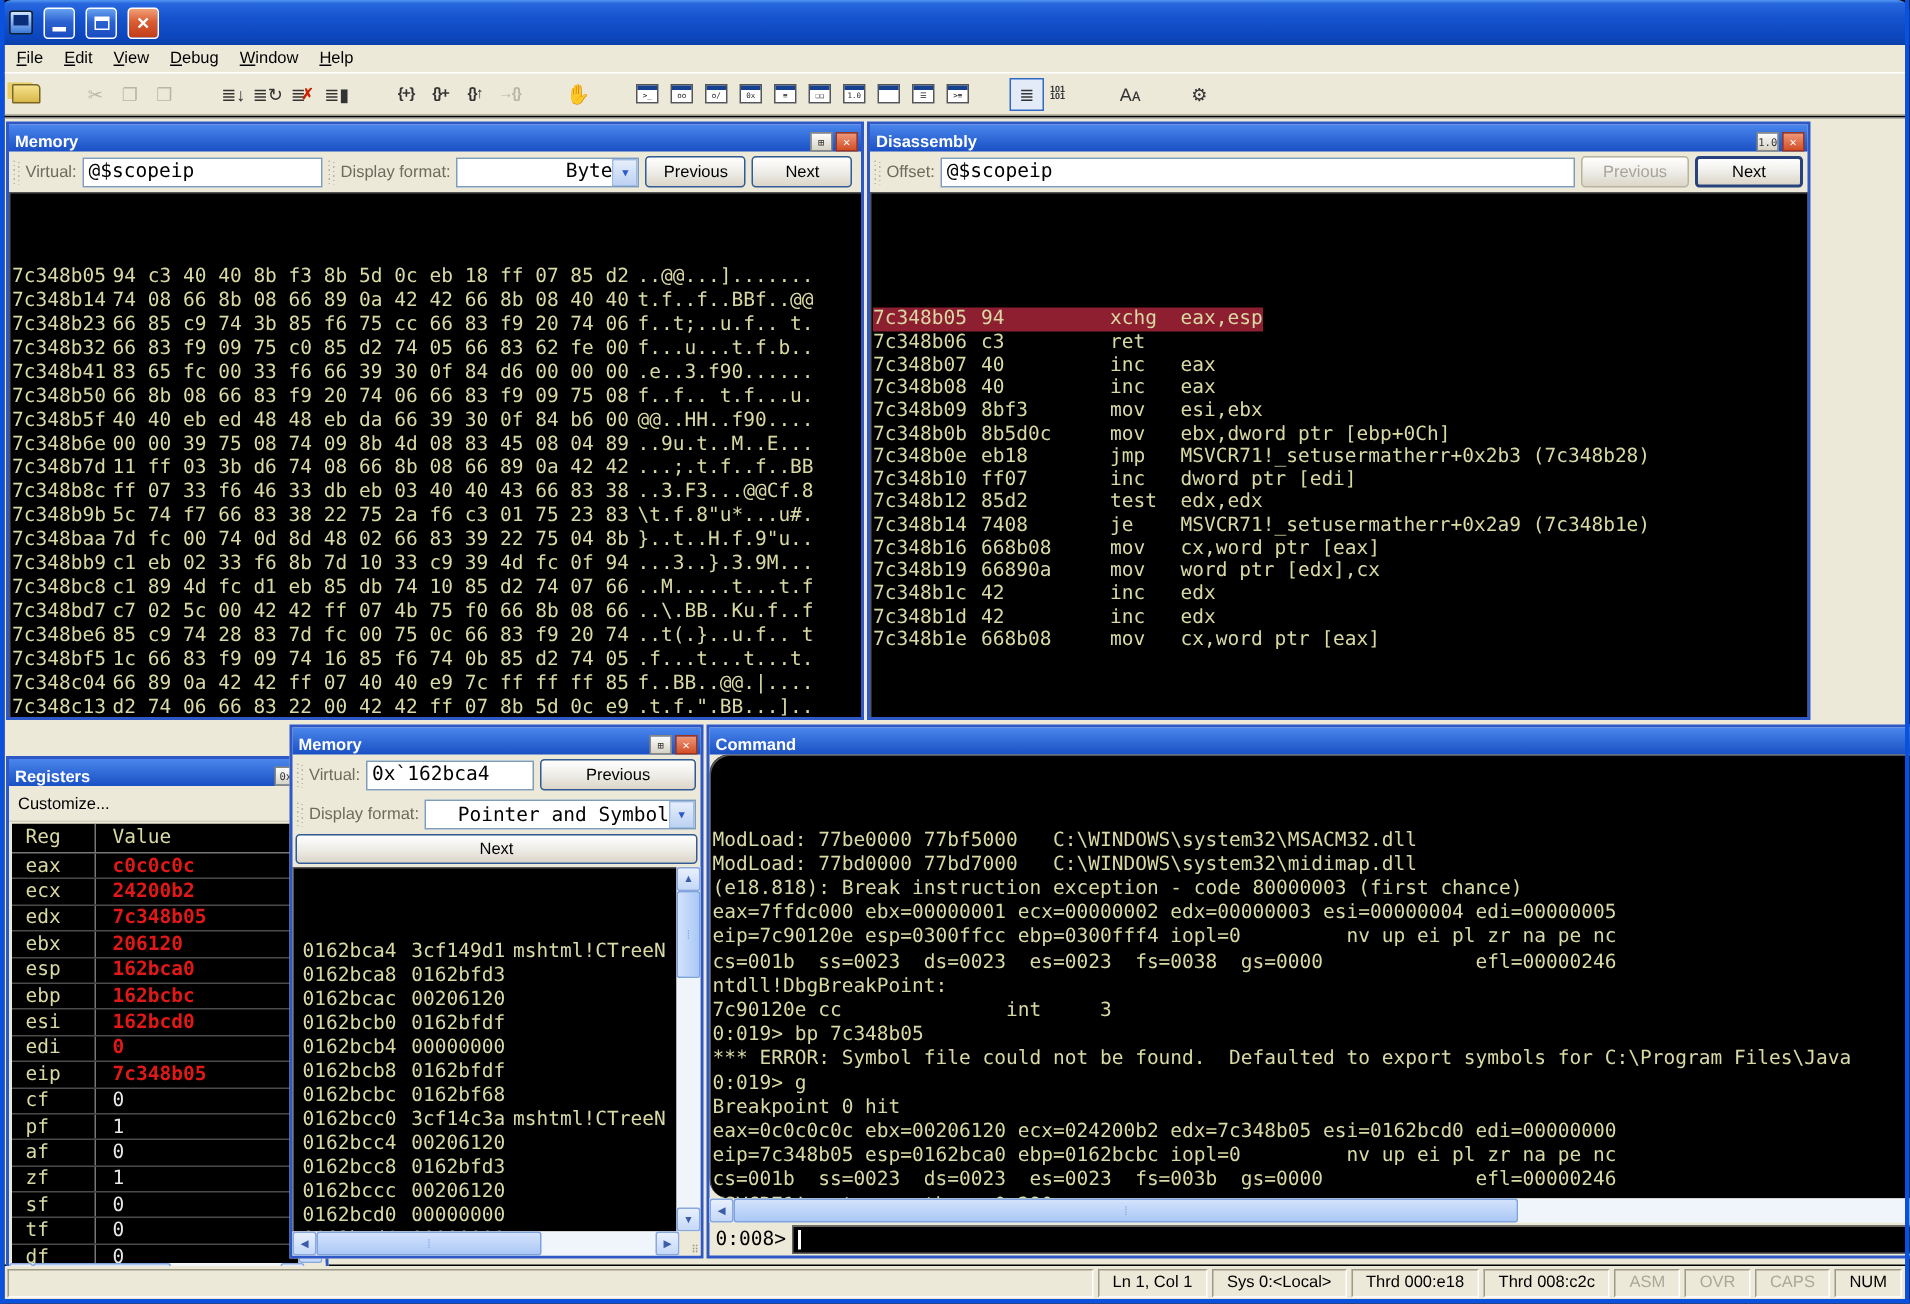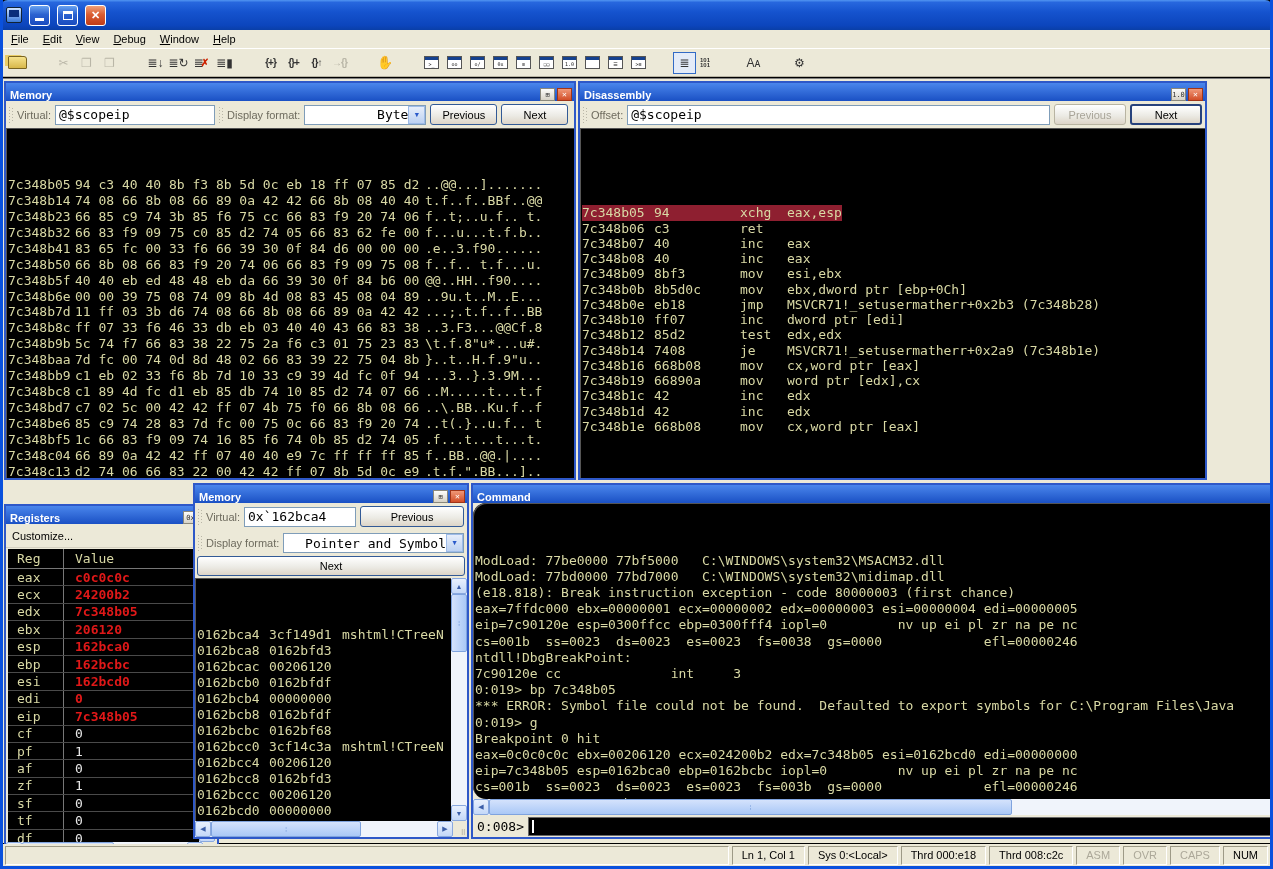--- a/index.html
+++ b/index.html
@@ -436,21 +436,21 @@
     <span class="grip"></span>
     <span class="plabel">Display format:</span>
     <span class="combo" style="flex:1">
       <span class="cval">Pointer and Symbol</span>
       <span class="arrow">▼</span>
     </span>
   </div>
   <div style="flex:0 0 22px;padding:0 2px;">
     <button class="xp" style="width:100%;height:20px">Next</button>
   </div>
-  <div style="display:flex;flex:1;overflow:hidden;">
+  <div style="display:flex;flex:1;overflow:hidden;text-align:center;">
     <div class="term" id="mem2-body">
       
     <div class="m2row"><span class="addr">0162bca4</span><span class="val">3cf149d1</span><span class="sym">mshtml!CTreeN</span></div><div class="m2row"><span class="addr">0162bca8</span><span class="val">0162bfd3</span><span class="sym"></span></div><div class="m2row"><span class="addr">0162bcac</span><span class="val">00206120</span><span class="sym"></span></div><div class="m2row"><span class="addr">0162bcb0</span><span class="val">0162bfdf</span><span class="sym"></span></div><div class="m2row"><span class="addr">0162bcb4</span><span class="val">00000000</span><span class="sym"></span></div><div class="m2row"><span class="addr">0162bcb8</span><span class="val">0162bfdf</span><span class="sym"></span></div><div class="m2row"><span class="addr">0162bcbc</span><span class="val">0162bf68</span><span class="sym"></span></div><div class="m2row"><span class="addr">0162bcc0</span><span class="val">3cf14c3a</span><span class="sym">mshtml!CTreeN</span></div><div class="m2row"><span class="addr">0162bcc4</span><span class="val">00206120</span><span class="sym"></span></div><div class="m2row"><span class="addr">0162bcc8</span><span class="val">0162bfd3</span><span class="sym"></span></div><div class="m2row"><span class="addr">0162bccc</span><span class="val">00206120</span><span class="sym"></span></div><div class="m2row"><span class="addr">0162bcd0</span><span class="val">00000000</span><span class="sym"></span></div><div class="m2row"><span class="addr">0162bcd4</span><span class="val">00000000</span><span class="sym"></span></div></div>
     <div class="vsb">
       <div class="sbtn">▲</div>
       <div class="vtrack">
           <div class="thumb" style="height:58px;"></div>
         </div>
       <div class="sbtn">▼</div>
     </div>

